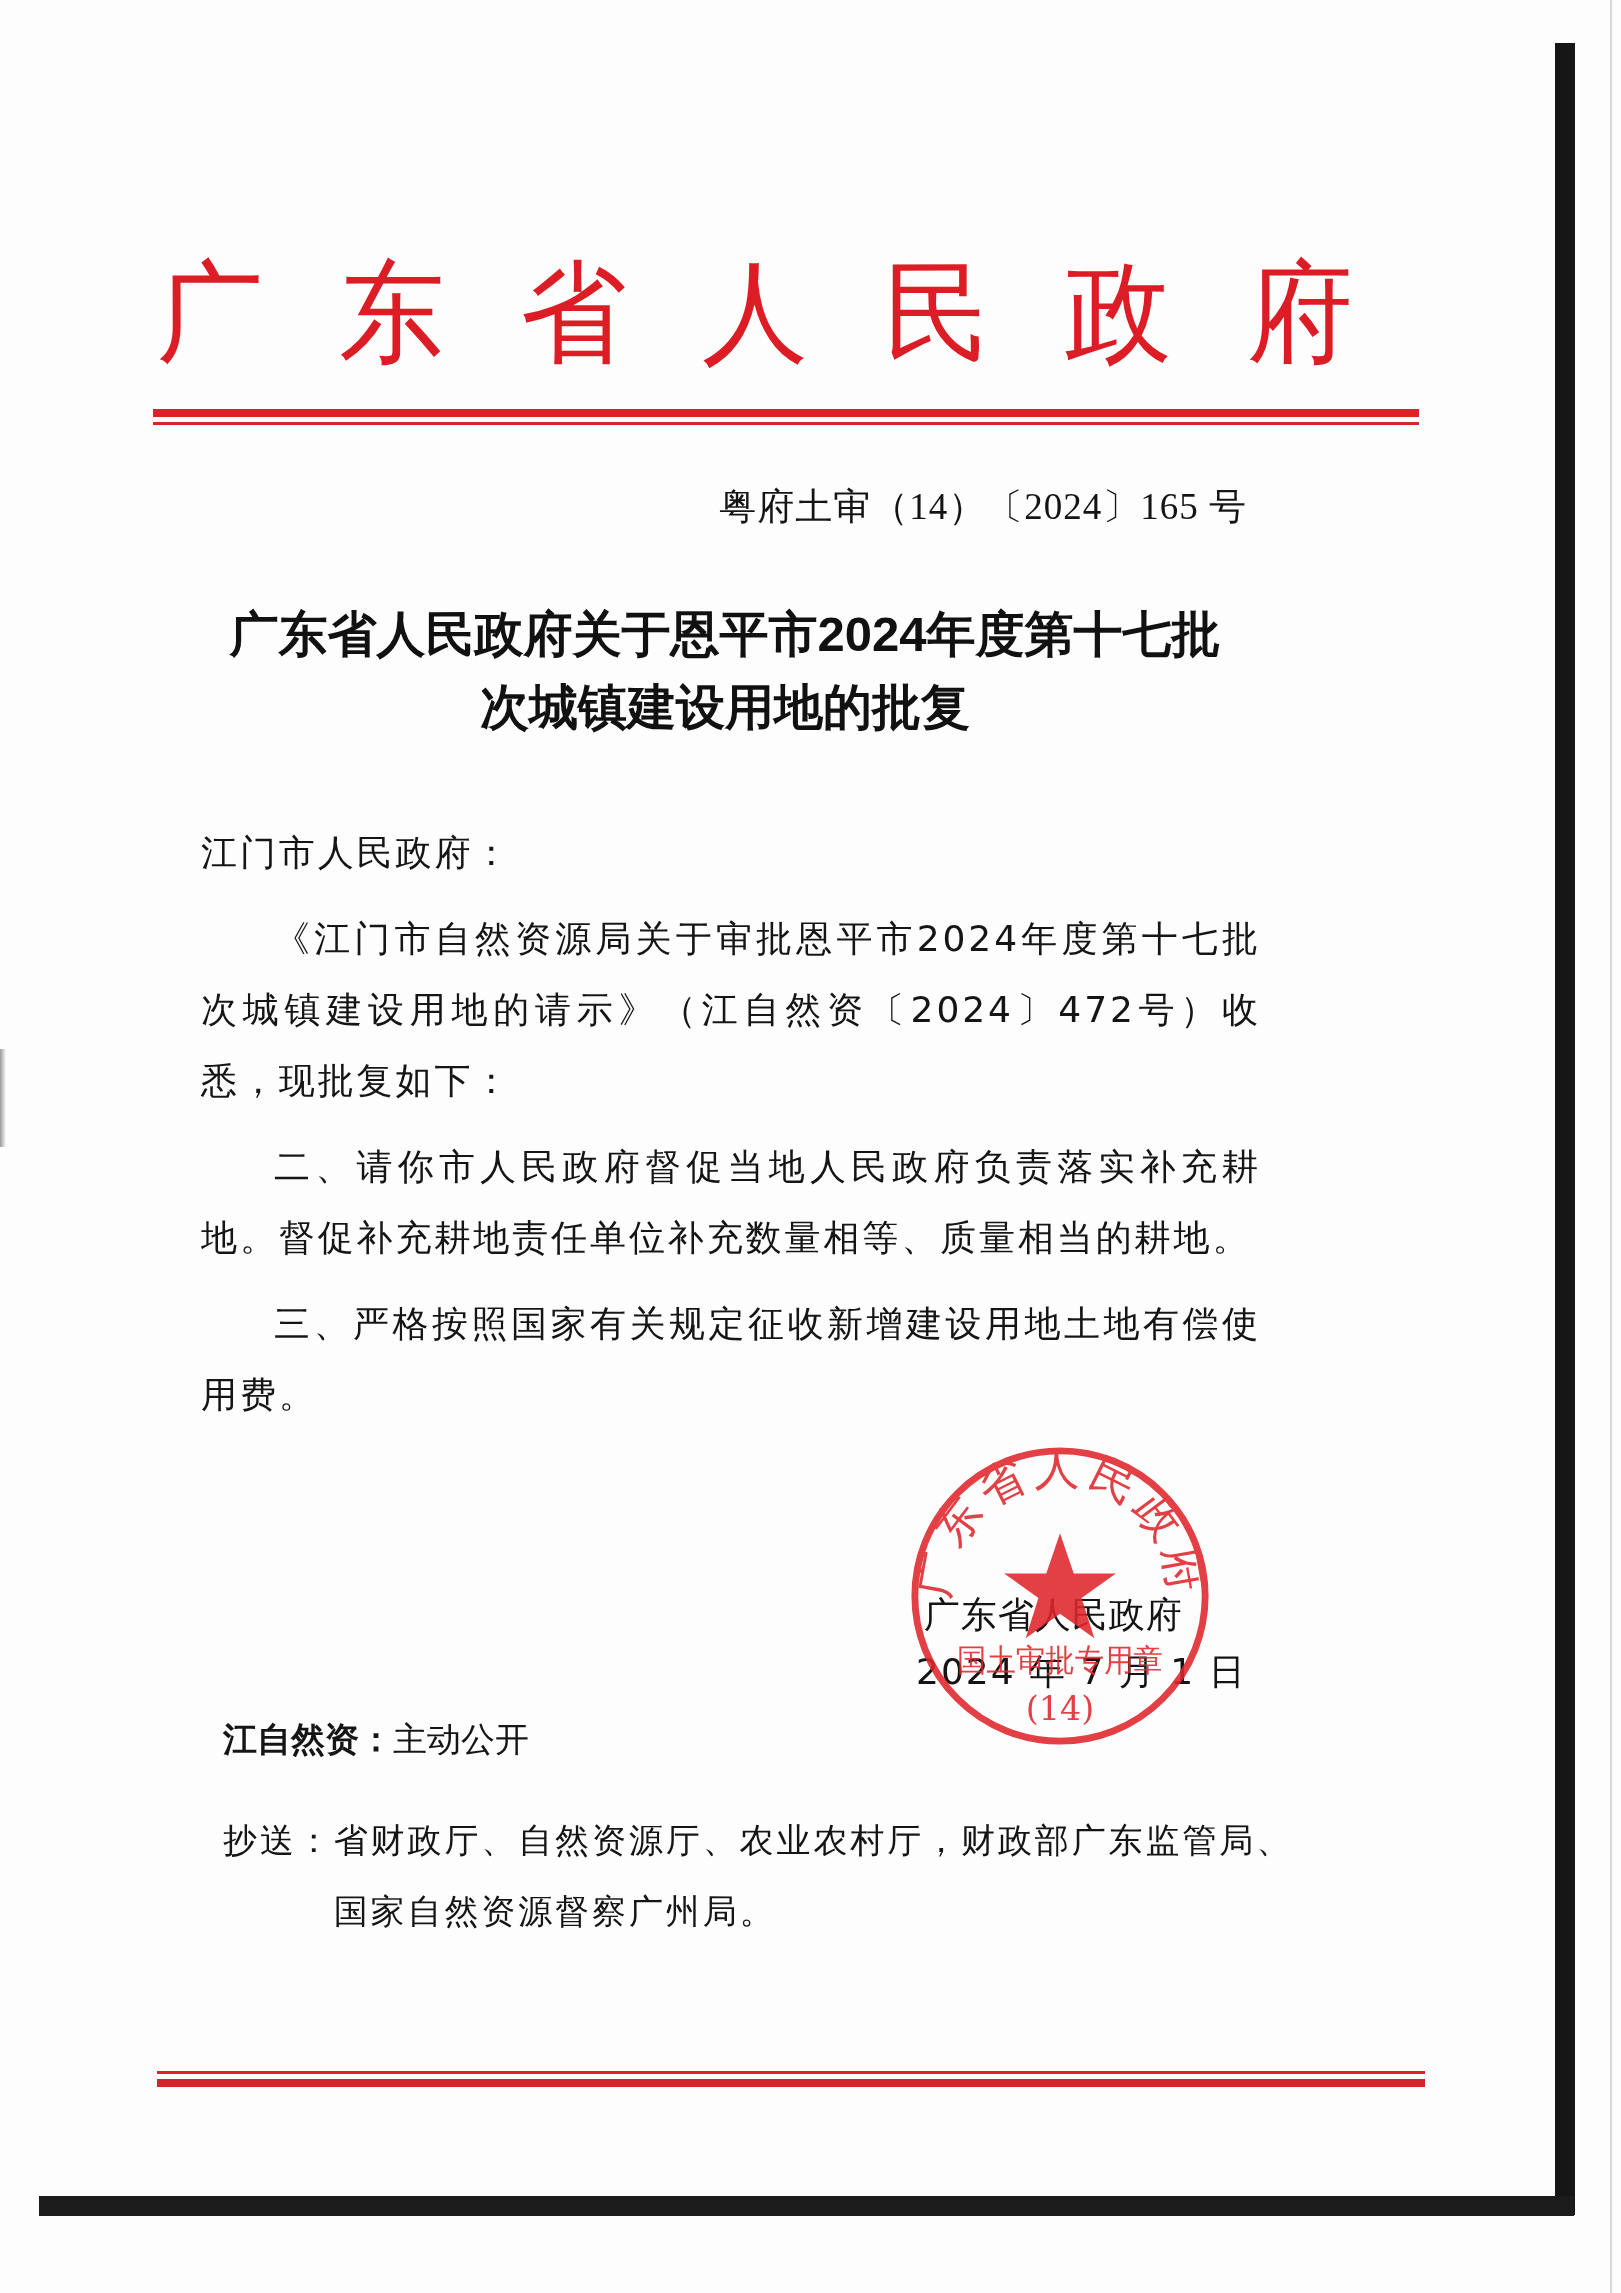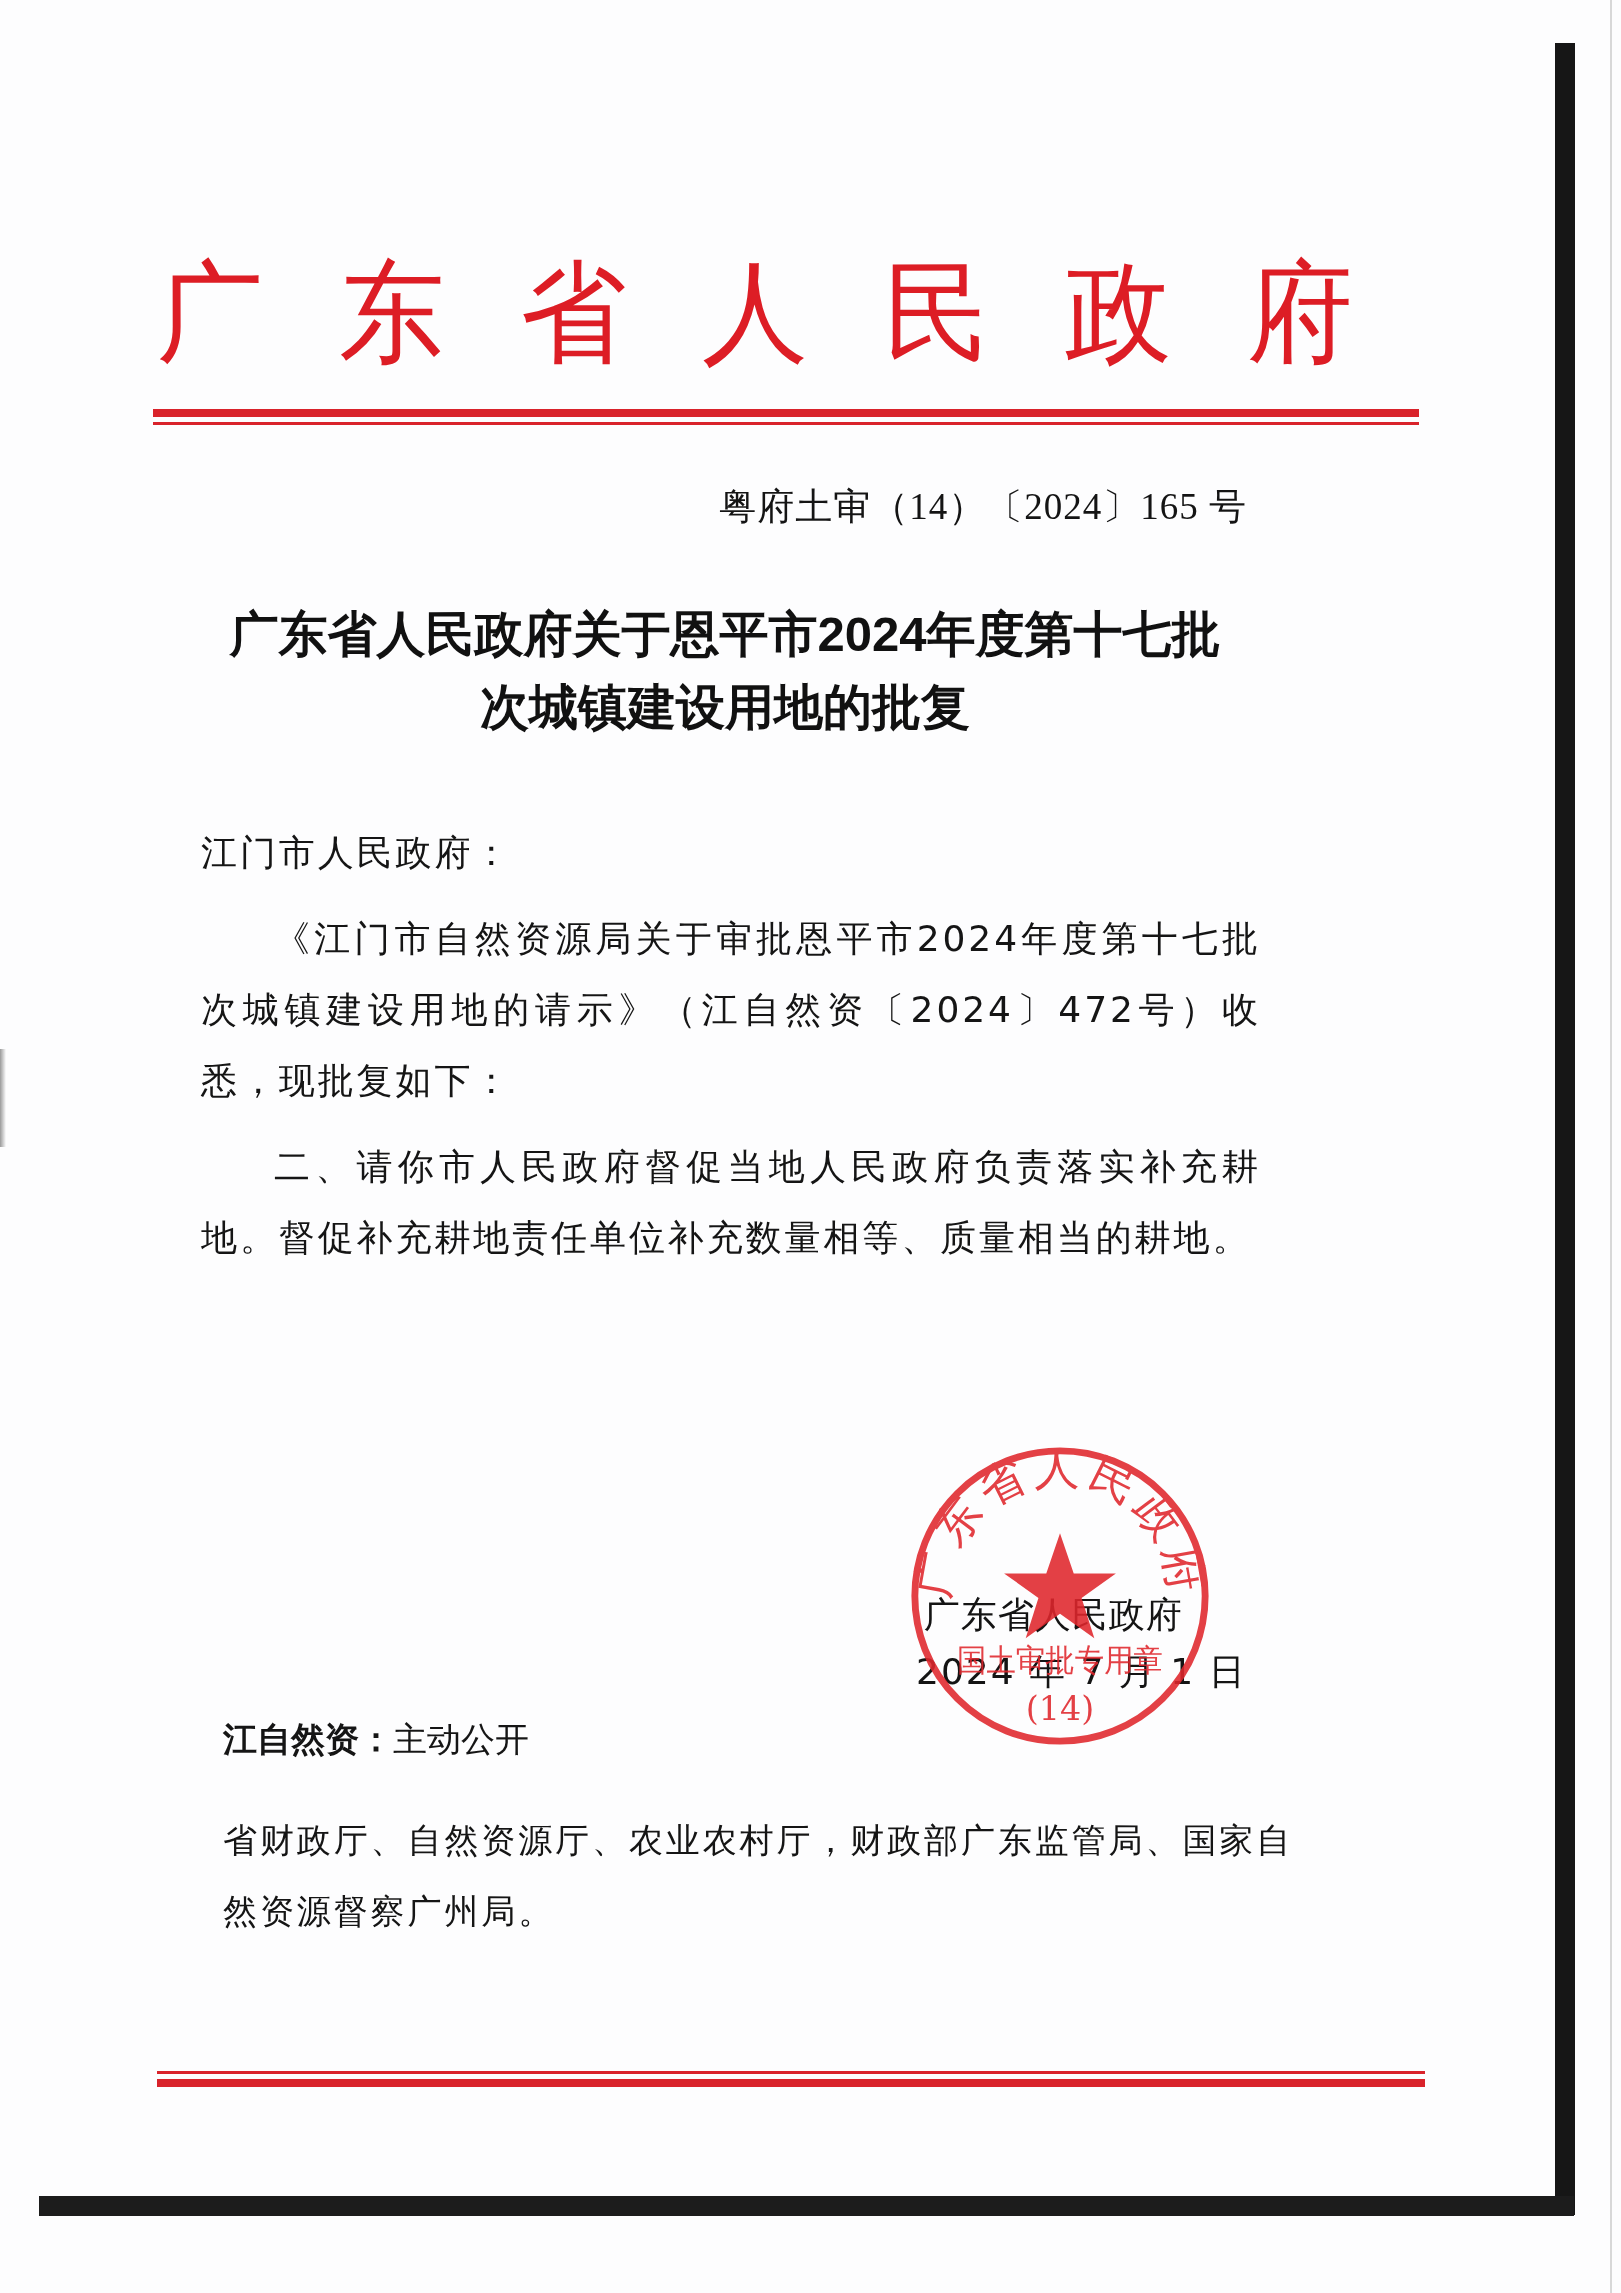--- a/index.html
+++ b/index.html
@@ -177,20 +177,21 @@
 
   <div class="title">
     <div>广东省人民政府关于恩平市2024年度第十七批</div>
     <div>次城镇建设用地的批复</div>
   </div>
 
   <div class="body-text">
     <p>江门市人民政府：</p>
     <p class="indent">《江门市自然资源局关于审批恩平市2024年度第十七批次城镇建设用地的请示》（江自然资〔2024〕472号）收悉，现批复如下：</p>
     <p class="indent">二、请你市人民政府督促当地人民政府负责落实补充耕地。督促补充耕地责任单位补充数量相等、质量相当的耕地。</p>
+    <p class="indent">三、严格按照国家有关规定征收新增建设用地土地有偿使用费。</p>
   </div>
 
   <div class="signature">
     <div class="org">广东省人民政府</div>
     <div class="date">2024 年 7 月 1 日</div>
   </div>
 
   <svg class="stamp" viewBox="0 0 312 312">
     <defs>
       <path id="sealArc" d="M 50 190 A 112 112 0 1 1 262 190" fill="none"></path>
@@ -205,20 +206,21 @@
       <text x="156" y="282" font-family="DejaVu Serif, serif" font-size="34" fill="#e0262c" text-anchor="middle">(14)</text>
     </g>
   </svg>
 
   <div class="disclosure">
     <span class="label">江自然资：</span><span>主动公开</span>
   </div>
 
   <div class="cc">
     <div class="row">
+      <span class="label">抄送：</span>
       <span class="content">省财政厅、自然资源厅、农业农村厅，财政部广东监管局、国家自然资源督察广州局。</span>
     </div>
   </div>
 
   <div class="rule-thin bottom-rule-thin"></div>
   <div class="rule-thick bottom-rule-thick"></div>
 
 </div>
 
 

